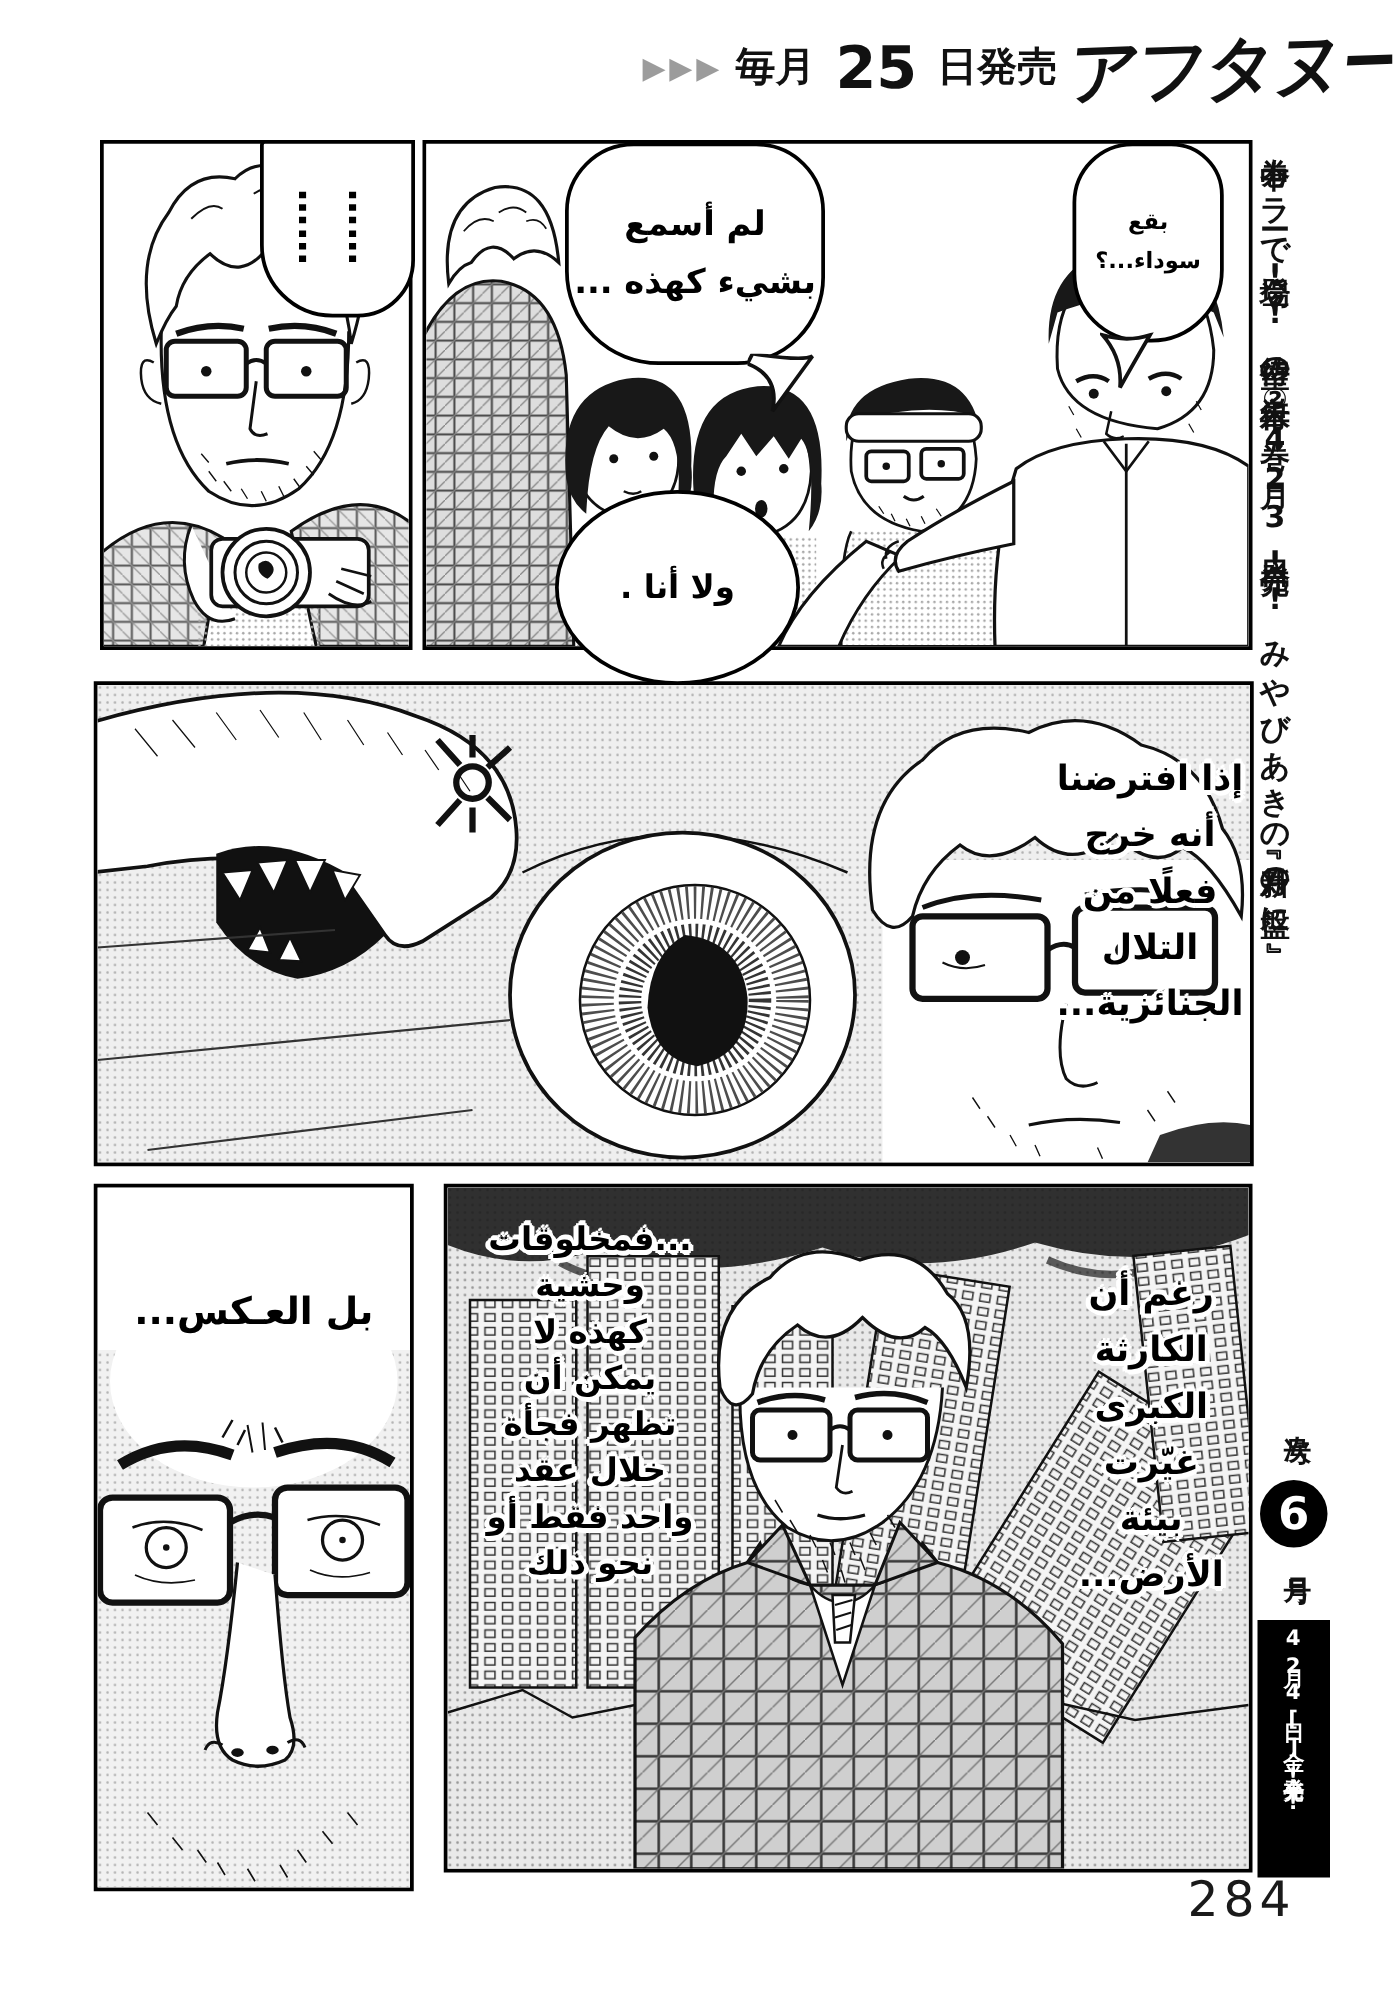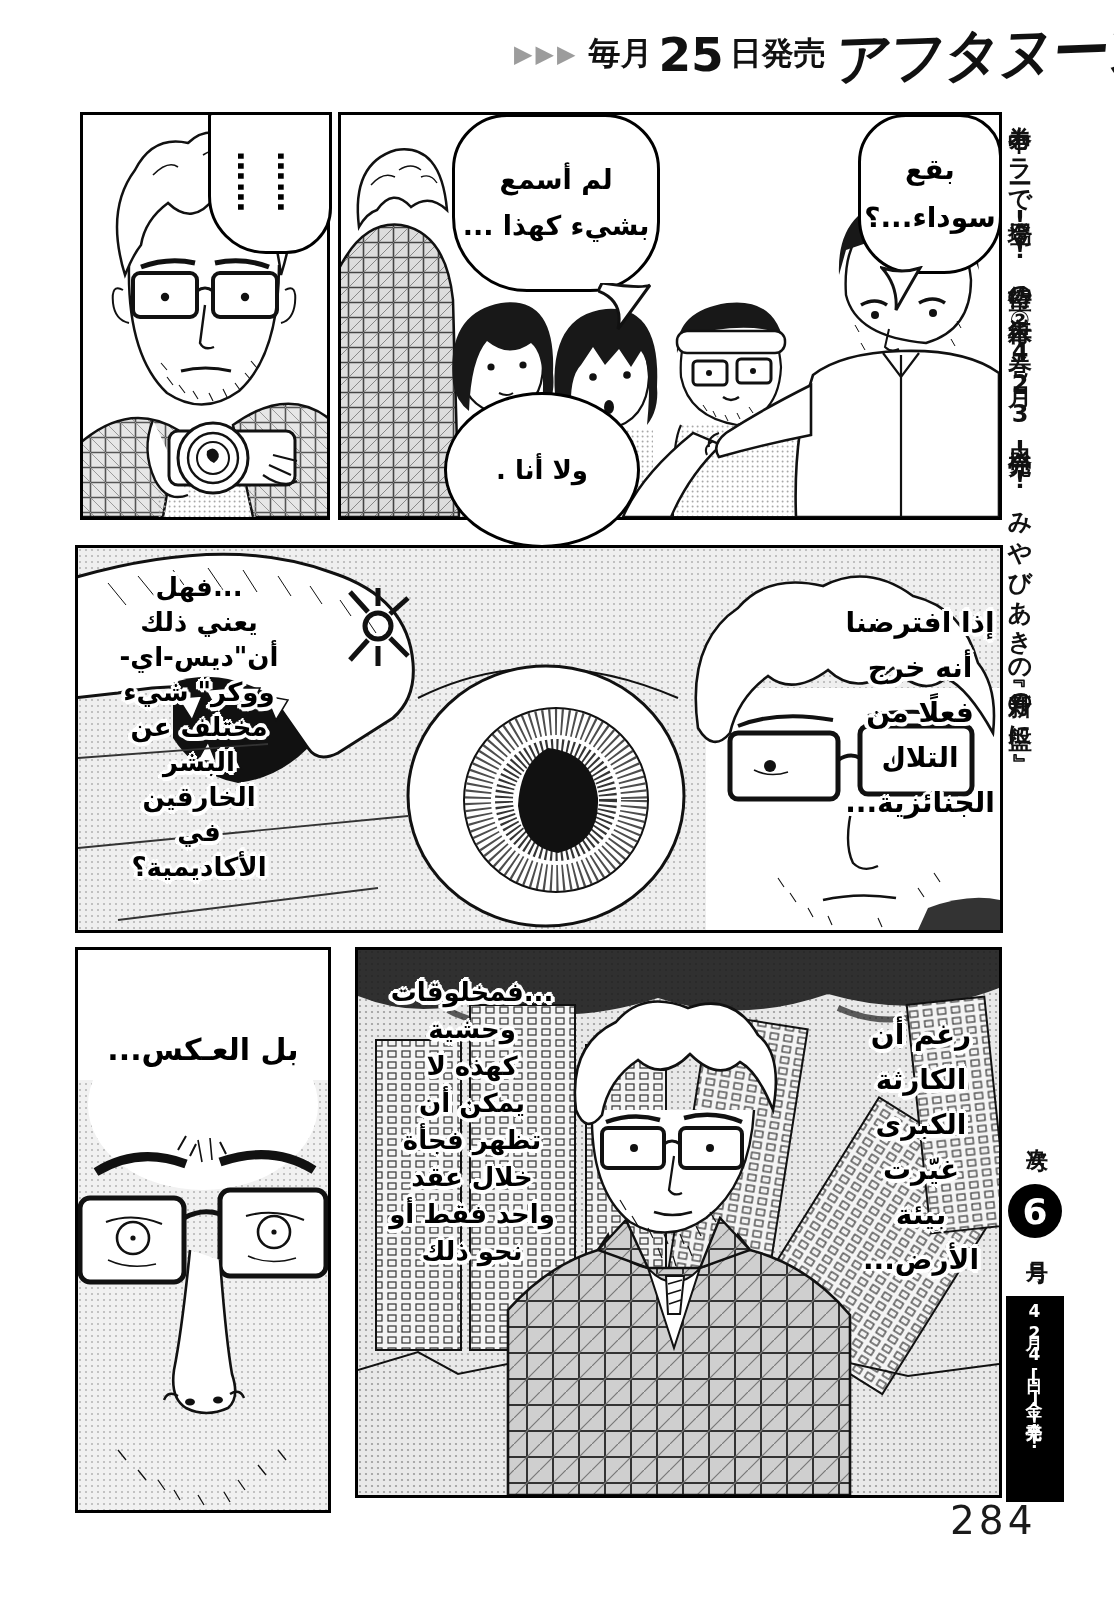--- a/index.html
+++ b/index.html
@@ -5,21 +5,21 @@
   html,body{margin:0;padding:0;background:#fff;}
   .page{position:relative;width:1114px;height:1600px;background:#fff;overflow:hidden;
         font-family:"DejaVu Sans",sans-serif;color:#111;}
   .panel{position:absolute;background:#fff;border:3px solid #000;box-sizing:border-box;overflow:hidden;z-index:1;}
   .panel svg{display:block;width:100%;height:100%;}
 
   
   .header{position:absolute;left:514px;top:26px;display:flex;align-items:center;gap:10px;z-index:2;white-space:nowrap;}
   .arrows{font-size:24px;color:#9c9c9c;letter-spacing:3px;}
   .release{font-weight:900;font-size:32px;display:flex;align-items:center;}
-  .release .day{font-size:47px;line-height:1;margin:0 6px;}
+  .release .day{font-size:47px;line-height:1;margin:0 16px;}
   .logo{font-weight:900;font-size:56px;line-height:1;transform:skewX(-7deg) rotate(-2deg);letter-spacing:-3px;}
 
   
   .v-text{writing-mode:vertical-rl;text-orientation:upright;font-weight:900;letter-spacing:2px;}
   .sidebar-promo{position:absolute;left:1004px;top:108px;height:1022px;font-size:24px;z-index:2;}
   .sidebar-next{position:absolute;left:1022px;top:1132px;font-size:22px;z-index:2;}
   .issue-badge{position:absolute;left:1008px;top:1184px;width:54px;height:54px;border-radius:50%;
                background:#000;color:#fff;display:flex;align-items:center;justify-content:center;
                font-size:36px;font-weight:900;z-index:2;}
   .sidebar-month{position:absolute;left:1022px;top:1244px;font-size:22px;z-index:2;}
@@ -30,21 +30,21 @@
   .page-number{position:absolute;left:950px;top:1498px;font-size:39px;letter-spacing:4px;color:#1a1a1a;z-index:2;}
 
   
   .bubble{position:absolute;background:#fff;border:3.5px solid #000;z-index:5;box-sizing:border-box;
           display:flex;align-items:center;justify-content:center;text-align:center;
           font-weight:bold;color:#000;}
   .pre{white-space:pre-line;}
   .rtl{direction:rtl;}
   .bubble-silence{left:208px;top:112px;width:124px;height:142px;border-radius:4px 0 46px 58px;}
   .bubble-never-heard{left:452px;top:114px;width:208px;height:178px;border-radius:55px 55px 70px 75px;font-size:27px;line-height:1.7;}
-  .bubble-black-spots{left:858px;top:114px;width:144px;height:160px;border-radius:48px 42px 58px 55px;font-size:28px;line-height:1.7;}
+  .bubble-black-spots{left:858px;top:114px;width:121px;height:160px;border-radius:48px 42px 58px 55px;font-size:18px;line-height:1.7;}
   .bubble-nor-me{left:444px;top:392px;width:196px;height:156px;border-radius:50%;font-size:26px;}
   .tail{position:absolute;z-index:6;}
 
   .dotcol{position:absolute;width:110px;text-align:center;font-size:30px;font-weight:900;letter-spacing:1px;
           transform:rotate(90deg);line-height:1;}
 
   
   .caption{position:absolute;z-index:4;font-weight:bold;color:#000;text-align:center;white-space:pre-line;direction:rtl;
            text-shadow:3px 0 0 #fff,-3px 0 0 #fff,0 3px 0 #fff,0 -3px 0 #fff,
                        2px 2px 0 #fff,-2px 2px 0 #fff,2px -2px 0 #fff,-2px -2px 0 #fff,
@@ -325,42 +325,33 @@
         </g>
     </svg>
   </div>
 
   <div class="bubble bubble-silence">
     <span class="dotcol" style="left:-18px;top:52px;">……</span>
     <span class="dotcol" style="left:22px;top:52px;">……</span>
   </div>
 
   <div class="bubble bubble-never-heard pre rtl">لم أسمع
-بشيء كهذا ...</div>
+بشيء كهذه ...</div>
   <svg class="tail" style="left:598px;top:283px;" width="56" height="50" viewBox="0 0 56 50">
     <path d="M4 0 Q44 6 52 2 L20 46 Q26 18 0 8 Z" fill="#fff" stroke="#111" stroke-width="3"></path>
   </svg>
 
   <div class="bubble bubble-black-spots pre rtl">بقع
 سوداء...؟</div>
   <svg class="tail" style="left:880px;top:266px;" width="44" height="46" viewBox="0 0 44 46">
     <path d="M2 2 Q22 8 40 2 Q26 26 16 44 Q18 20 2 2 Z" fill="#fff" stroke="#111" stroke-width="3"></path>
   </svg>
 
   <div class="bubble bubble-nor-me rtl">ولا أنا .</div>
 
-  <div class="caption caption-question">...فهل
-يعني ذلك
-أن"ديس-اي-
-ووكر" شيء
-مختلف عن
-البشر
-الخارقين
-في
-الأكاديمية؟</div>
   <div class="caption caption-assume">إذا افترضنا
 أنه خرج
 فعلًا من
 التلال
 الجنائزية...</div>
   <div class="caption caption-creatures">...فمخلوقات
 وحشية
 كهذه لا
 يمكن أن
 تظهر فجأة

